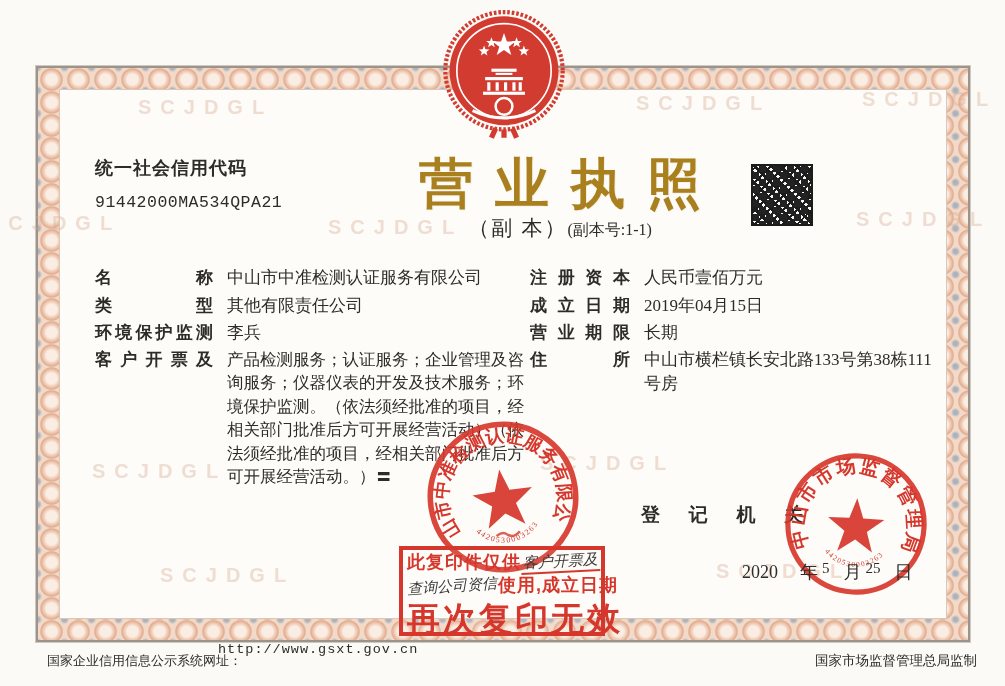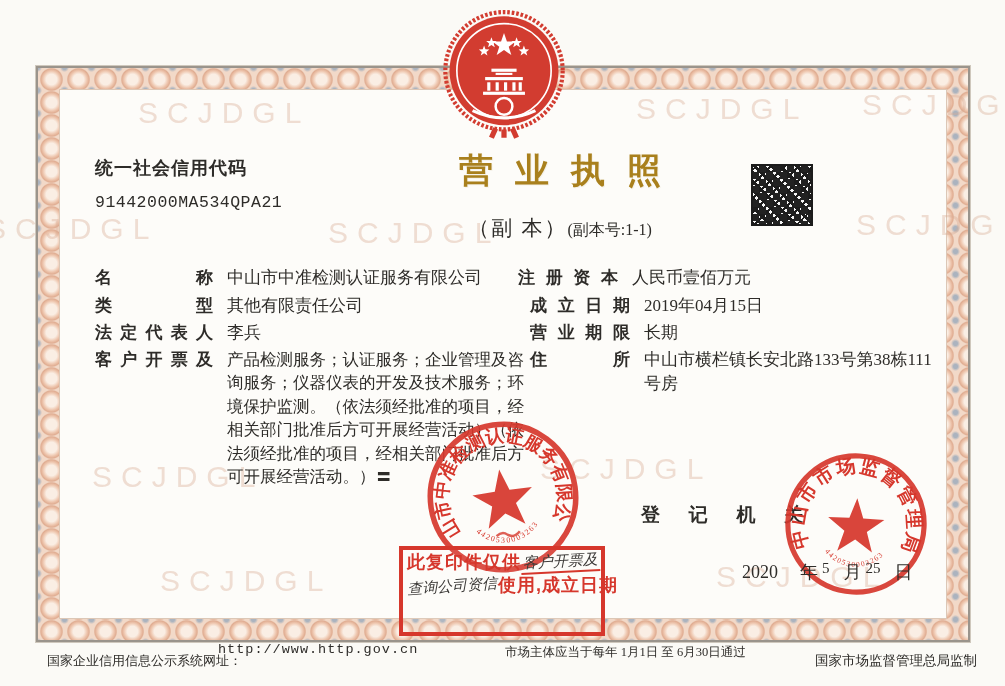--- a/index.html
+++ b/index.html
@@ -20,32 +20,32 @@
     background-size:27px 23px,27px 23px;
     background-position:0 0,13px 11px;
     z-index:1;
   }
   .frame-inner{
     position:absolute;inset:21px;background:#fdfcf9;border:1px solid #dcc7b6;
   }
   
   .wm{
     position:absolute;z-index:2;font-family:"Liberation Sans",sans-serif;
-    font-weight:normal;font-size:30px;letter-spacing:9px;color:rgba(216,172,148,.38);
+    font-weight:bold;font-size:20px;letter-spacing:9px;color:rgba(216,172,148,.38);
     pointer-events:none;white-space:nowrap;
   }
   
   .emblem{position:absolute;left:441px;top:10px;width:126px;height:132px;z-index:3;}
   
   .credit-block{position:absolute;left:95px;top:156px;z-index:4;}
   .credit-label{font-size:18px;font-weight:bold;letter-spacing:1px;}
   .credit-code{font-size:16.5px;margin-top:13px;font-family:"Liberation Mono","DejaVu Sans Mono",monospace;letter-spacing:.5px;}
   .title{
     position:absolute;left:380px;top:148px;width:360px;text-align:center;z-index:4;
-    font-size:34px;font-weight:bold;letter-spacing:22px;text-indent:22px;
+    font-size:54px;font-weight:bold;letter-spacing:22px;text-indent:22px;
     color:#a9801d;text-shadow:1px 1px 0 #83621010;
   }
   .subtitle{position:absolute;left:380px;top:214px;width:360px;text-align:center;z-index:4;white-space:nowrap;}
   .subtitle .copy-label{font-size:21px;letter-spacing:2px;}
   .subtitle .copy-no{font-size:16px;}
   .qr-block{position:absolute;left:752px;top:165px;width:200px;z-index:4;display:flex;gap:9px;}
   .qr{
     width:60px;height:60px;flex:0 0 60px;
     background:
       conic-gradient(#222 25%, transparent 0 50%, #222 0 75%, transparent 0) 0 0/14px 14px,
@@ -162,27 +162,27 @@
   <div class="qr"></div>
 </div>
 
 <div class="field-row" style="left:95px;top:266px;">
   <span class="flabel w-left">名称</span><span class="fvalue">中山市中准检测认证服务有限公司</span>
 </div>
 <div class="field-row" style="left:95px;top:294px;">
   <span class="flabel w-left">类型</span><span class="fvalue">其他有限责任公司</span>
 </div>
 <div class="field-row" style="left:95px;top:321px;">
-  <span class="flabel w-left">法定代表人</span><span class="fvalue">李兵</span>
+  <span class="flabel w-left">环境保护监测</span><span class="fvalue">李兵</span>
 </div>
 <div class="field-row" style="left:95px;top:348px;">
   <span class="flabel w-left">客户开票及</span><span class="fvalue scope">产品检测服务；认证服务；企业管理及咨询服务；仪器仪表的开发及技术服务；环境保护监测。（依法须经批准的项目，经相关部门批准后方可开展经营活动）（依法须经批准的项目，经相关部门批准后方可开展经营活动。）〓</span>
 </div>
 
-<div class="field-row" style="left:518px;top:266px;">
+<div class="field-row" style="left:530px;top:266px;">
   <span class="flabel w-right">注册资本</span><span class="fvalue">人民币壹佰万元</span>
 </div>
 <div class="field-row" style="left:530px;top:294px;">
   <span class="flabel w-right">成立日期</span><span class="fvalue">2019年04月15日</span>
 </div>
 <div class="field-row" style="left:530px;top:321px;">
   <span class="flabel w-right">营业期限</span><span class="fvalue">长期</span>
 </div>
 <div class="field-row" style="left:530px;top:348px;">
   <span class="flabel w-right">住所</span><span class="fvalue addr">中山市横栏镇长安北路133号第38栋111号房</span>
@@ -224,22 +224,23 @@
   </svg>
 </div>
 
 <div class="copy-stamp">
   <div class="cs-line1">
     <span class="cs-red">此复印件仅供</span><span class="hand hw1">客户开票及</span>
   </div>
   <div class="cs-line2">
     <span class="hand hw2">查询公司资信</span><span class="cs-red">使用,成立日期</span>
   </div>
+  <div class="cs-line3">再次复印无效</div>
 </div>
 
 <div class="footer">
   <span class="f-left">国家企业信用信息公示系统网址：</span>
-  <span class="f-url">http://www.http.gov.cn</span>
+  <span class="f-url">http://www.gsxt.gov.cn</span>
   <span class="f-mid">
-    <span>市场主体应当于每年 1月1日 至 6月30日通过</span><br>
+    <br>
   </span>
   <span class="f-right">国家市场监督管理总局监制</span>
 </div>
 
 </body></html>

